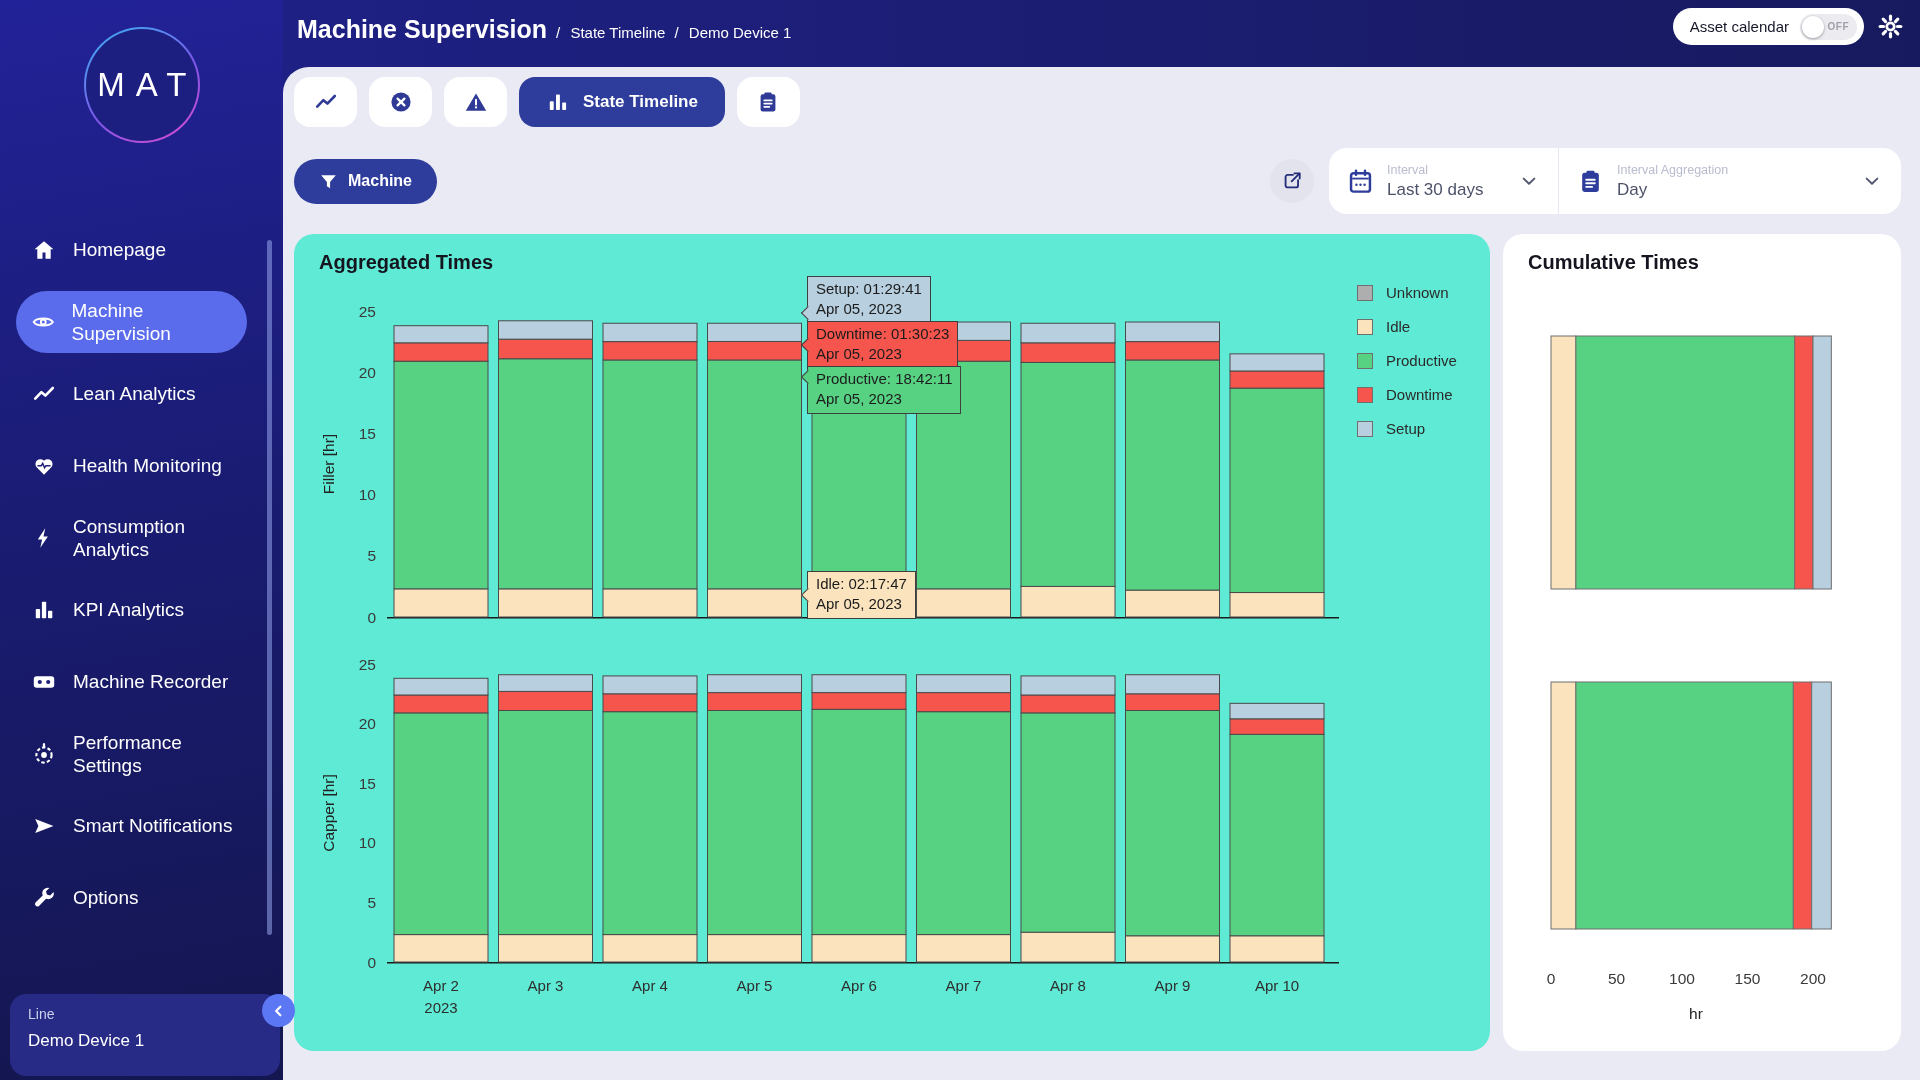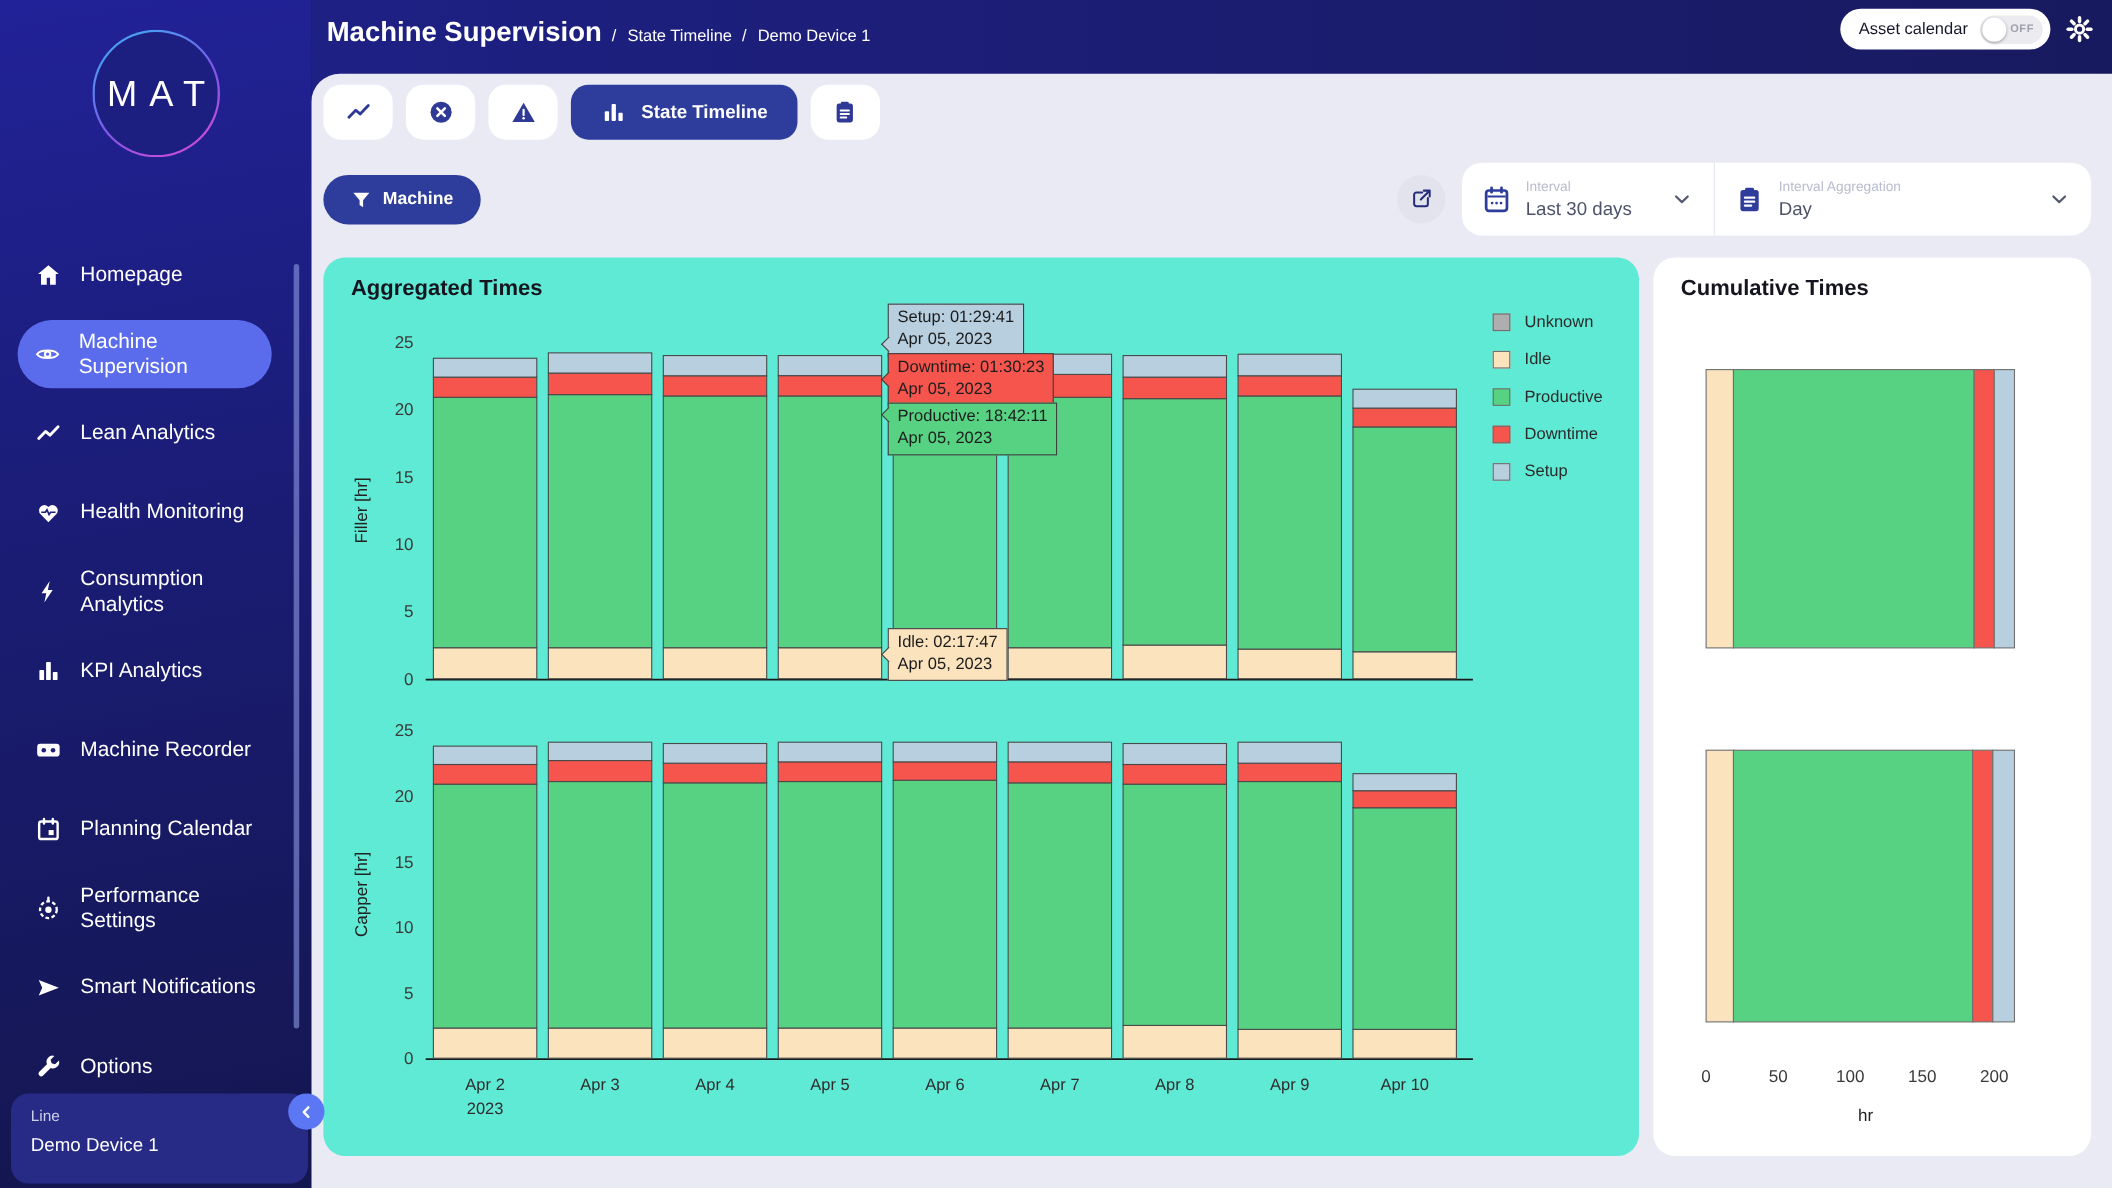--- a/index.html
+++ b/index.html
@@ -134,29 +134,20 @@
         </svg>
         <span class="lbl">KPI Analytics</span>
       </div>
       <div class="nav-item">
         <svg class="ic" width="24" height="24" viewBox="0 0 24 24" fill="currentColor">
           <rect x="1.8" y="6.2" width="20.4" height="11.6" rx="2.8"></rect>
           <circle cx="7.8" cy="12" r="2.1" fill="#1d1f79"></circle>
           <circle cx="16.2" cy="12" r="2.1" fill="#1d1f79"></circle>
         </svg>
         <span class="lbl">Machine Recorder</span>
-      </div>
-      <div class="nav-item">
-        <svg class="ic" width="24" height="24" viewBox="0 0 24 24" fill="currentColor">
-          <rect x="3.6" y="4.8" width="16.8" height="16" rx="2" fill="none" stroke="currentColor" stroke-width="2.2"></rect>
-          <line x1="8" y1="2.6" x2="8" y2="6.6" stroke="currentColor" stroke-width="2.2" stroke-linecap="round"></line>
-          <line x1="16" y1="2.6" x2="16" y2="6.6" stroke="currentColor" stroke-width="2.2" stroke-linecap="round"></line>
-          <rect x="12.2" y="12.6" width="4.6" height="4.6"></rect>
-        </svg>
-        <span class="lbl">Planning Calendar</span>
       </div>
       <div class="nav-item">
         <svg class="ic" width="24" height="24" viewBox="0 0 24 24" fill="currentColor">
           <circle cx="12" cy="13" r="7.6" fill="none" stroke="currentColor" stroke-width="2.1" stroke-dasharray="3.4 2.2"></circle>
           <circle cx="12" cy="13" r="2.9"></circle>
           <line x1="12" y1="2.2" x2="12" y2="4.6" stroke="currentColor" stroke-width="2.2" stroke-linecap="round"></line>
         </svg>
         <span class="lbl">Performance Settings</span>
       </div>
       <div class="nav-item">

